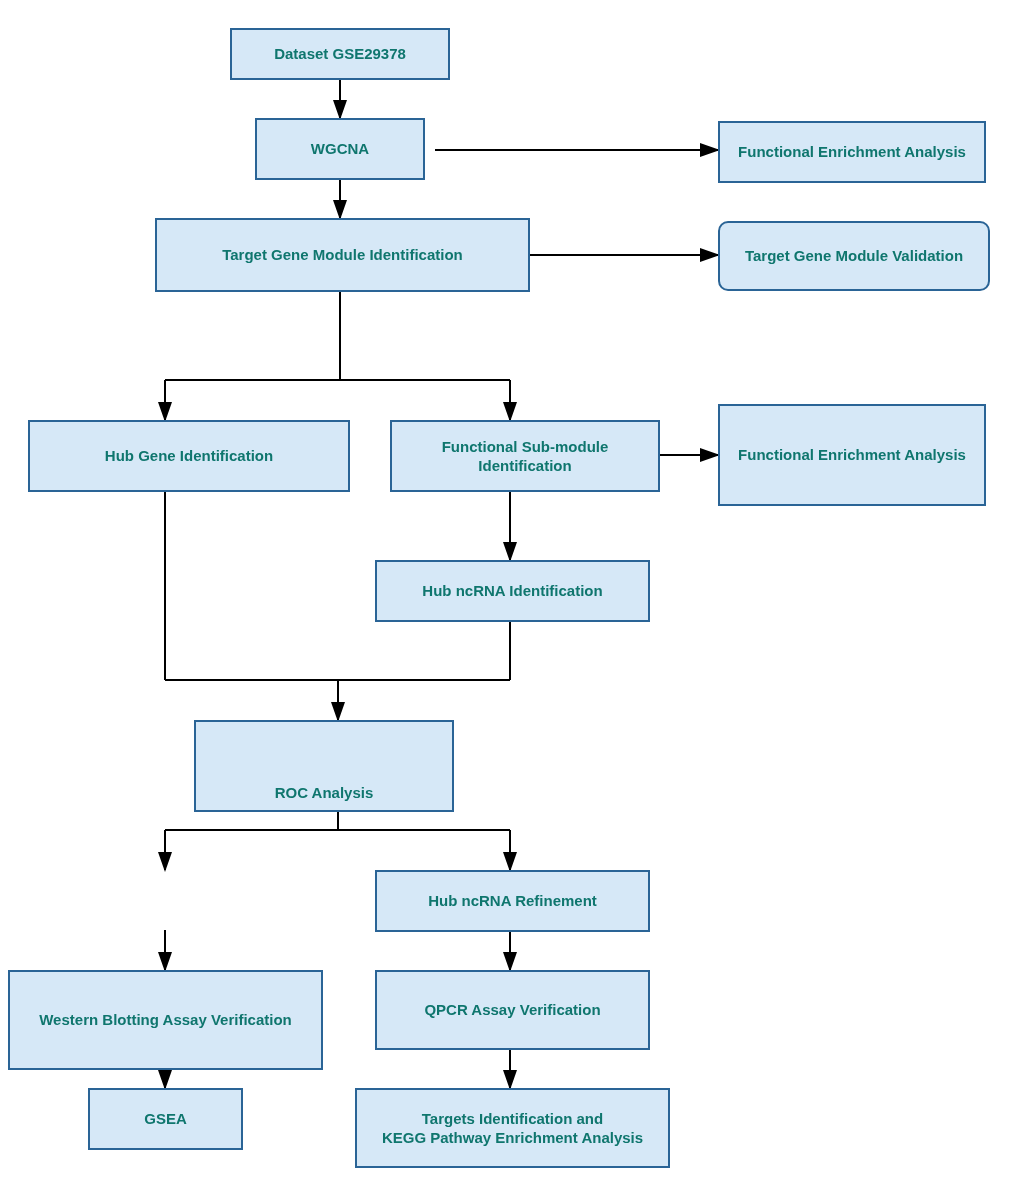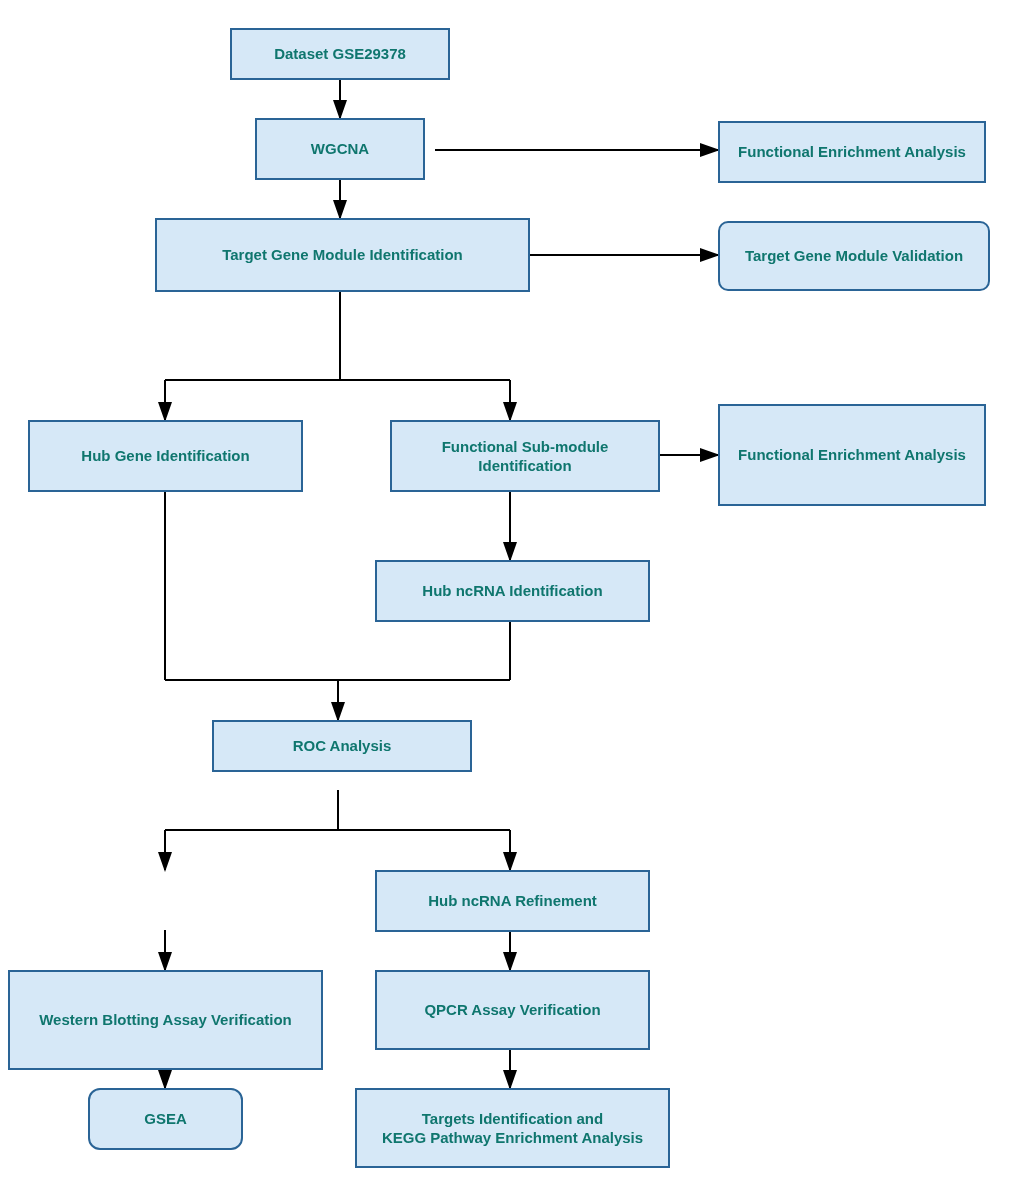--- a/index.html
+++ b/index.html
@@ -118,55 +118,55 @@
   </div>
 
   <div class="box" style="left:155px; top:218px; width:375px; height:74px;">
     <span>Target Gene Module Identification</span>
   </div>
 
   <div class="box" style="left:718px; top:221px; width:272px; height:70px;border-radius:10px;">
     <span>Target Gene Module Validation</span>
   </div>
 
-  <div class="box" style="left:28px; top:420px; width:275px; height:72px;">
+  <div class="box" style="left:28px; top:420px; width:322px; height:72px;">
     <span>Hub Gene Identification</span>
   </div>
 
   <div class="box" style="left:390px; top:420px; width:270px; height:72px;">
     <span style="white-space:pre-line;">Functional Sub-module
 Identification</span>
   </div>
 
   <div class="box" style="left:718px; top:404px; width:268px; height:102px;">
     <span>Functional Enrichment Analysis</span>
   </div>
 
   <div class="box" style="left:375px; top:560px; width:275px; height:62px;">
     <span>Hub ncRNA Identification</span>
   </div>
 
-  <div class="box" style="left:212px; top:720px; width:260px; height:52px;">
+  <div class="box" style="left:194px; top:720px; width:260px; height:92px;align-items:flex-end;">
     <span>ROC Analysis</span>
   </div>
 
 
   <div class="box" style="left:375px; top:870px; width:275px; height:62px;">
     <span>Hub ncRNA Refinement</span>
   </div>
 
   <div class="box" style="left:8px; top:970px; width:315px; height:100px;">
     <span>Western Blotting Assay Verification</span>
   </div>
 
   <div class="box" style="left:375px; top:970px; width:275px; height:80px;">
     <span>QPCR Assay Verification</span>
   </div>
 
-  <div class="box" style="left:88px; top:1088px; width:155px; height:62px;border-radius:12px;">
+  <div class="box" style="left:88px; top:1088px; width:155px; height:62px;">
     <span>GSEA</span>
   </div>
 
   <div class="box" style="left:355px; top:1088px; width:315px; height:80px;">
     <span style="white-space:pre-line;">Targets Identification and
 KEGG Pathway Enrichment Analysis</span>
   </div>
 
 </div>
 

